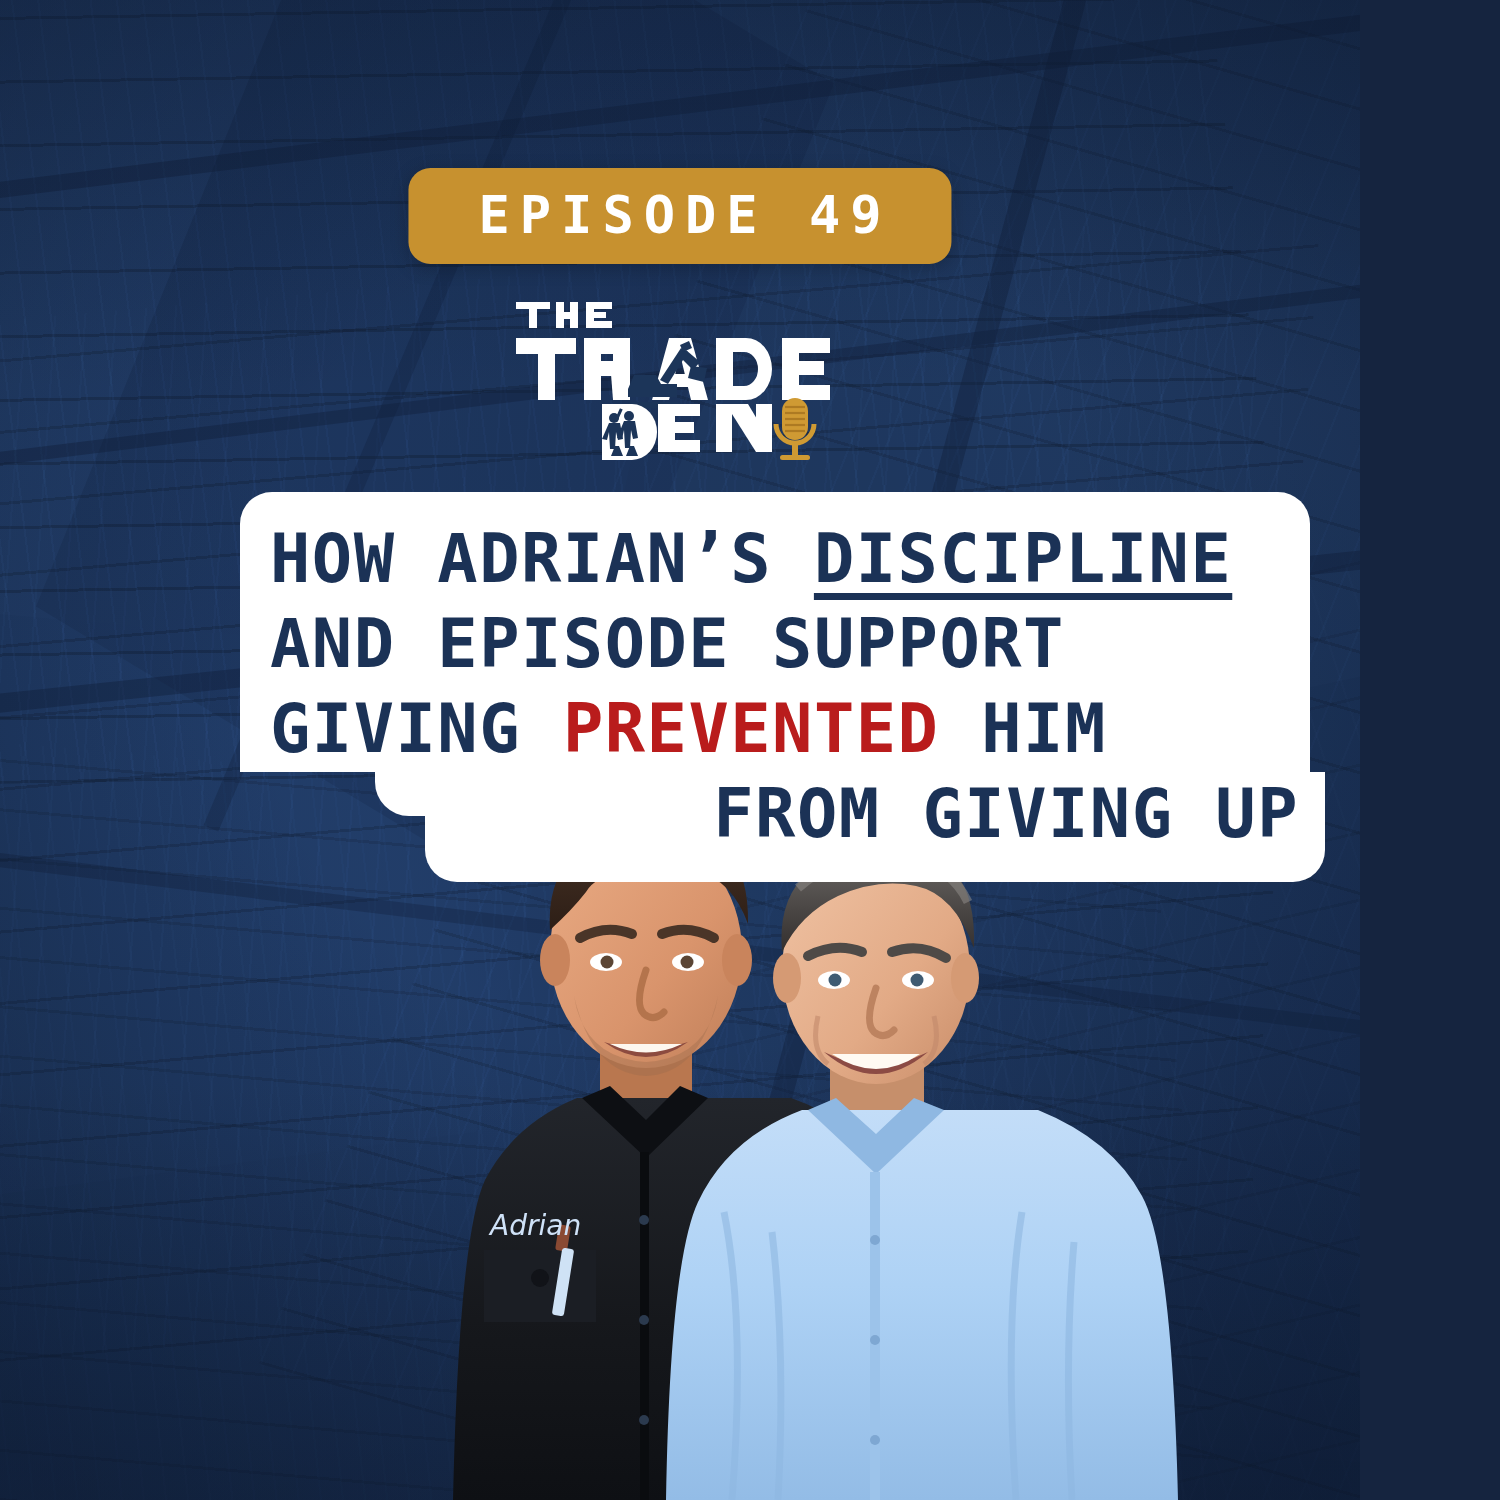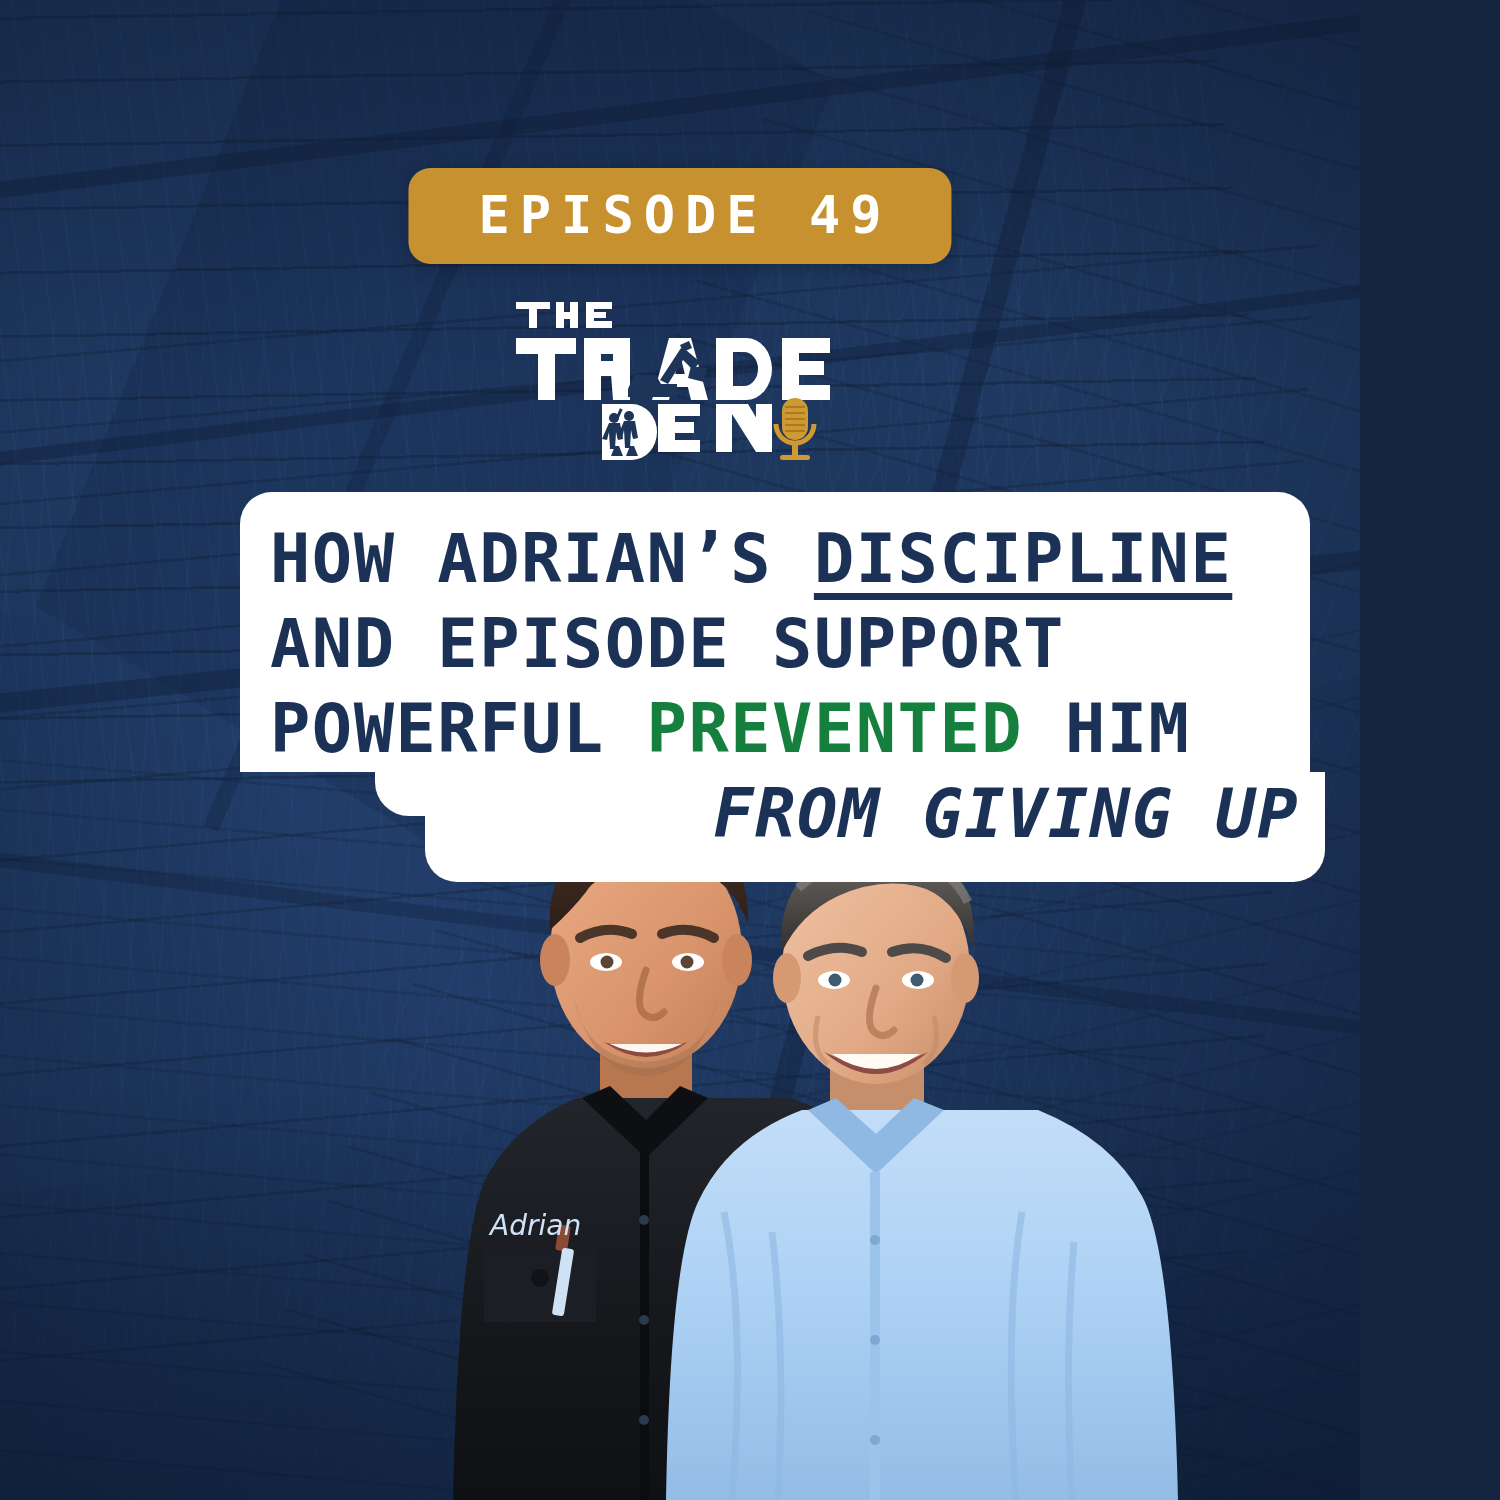--- a/index.html
+++ b/index.html
@@ -168,41 +168,40 @@
   }
   
   .tline.l1{padding:34px 26px 9px 30px;border-radius:32px 32px 0 0;text-align:left;}
   .tline.l2{padding:9px 26px 9px 30px;text-align:left;}
   .tline.l3{padding:9px 26px 9px 30px;text-align:left;}
   .tline.l4{
     padding:9px 26px 34px 30px;
     text-align:right;
     width:900px;margin-left:185px;
     border-radius:0 0 32px 32px;
-    font-style:italic;
   }
   
   .notch{
     position:absolute;left:155px;bottom:86px;
     width:60px;height:60px;
     background:#ffffff;
     z-index:-1;
   }
   .notch::after{
     content:"";position:absolute;left:0;top:0;width:60px;height:60px;
     border-radius:0 0 0 34px;
     box-shadow:-20px 20px 0 0 #ffffff;
     background:transparent;
   }
   .u-line{
     text-decoration:underline;
     text-decoration-thickness:7px;
     text-underline-offset:11px;
   }
-  .gold{color:#15803d;}
+  .gold{color:#b91c1c;}
 
   
   .hosts{
     position:absolute;left:12px;bottom:0;width:1500px;height:720px;
     z-index:5;
   }
   .hosts svg{display:block;width:100%;height:100%;}
 </style>
 </head>
 <body>
@@ -323,21 +322,21 @@
       </g>
     </svg>
   </div>
 
   <div class="title-card">
     <div class="title-lines">
       <div class="tline l1"><span>HOW ADRIAN’S </span><span class="u-line">DISCIPLINE</span></div>
 
       <div class="tline l2"><span>AND EPISODE SUPPORT</span></div>
 
-      <div class="tline l3"><span>POWERFUL </span><span class="gold">PREVENTED</span><span> HIM</span></div>
+      <div class="tline l3"><span>GIVING </span><span class="gold">PREVENTED</span><span> HIM</span></div>
 
       <div class="notch"></div>
 
       <div class="tline l4"><span>FROM GIVING UP</span></div>
     </div>
   </div>
 
   <div class="hosts">
     <svg viewBox="0 0 1500 720" xmlns="http://www.w3.org/2000/svg">
       <defs>

